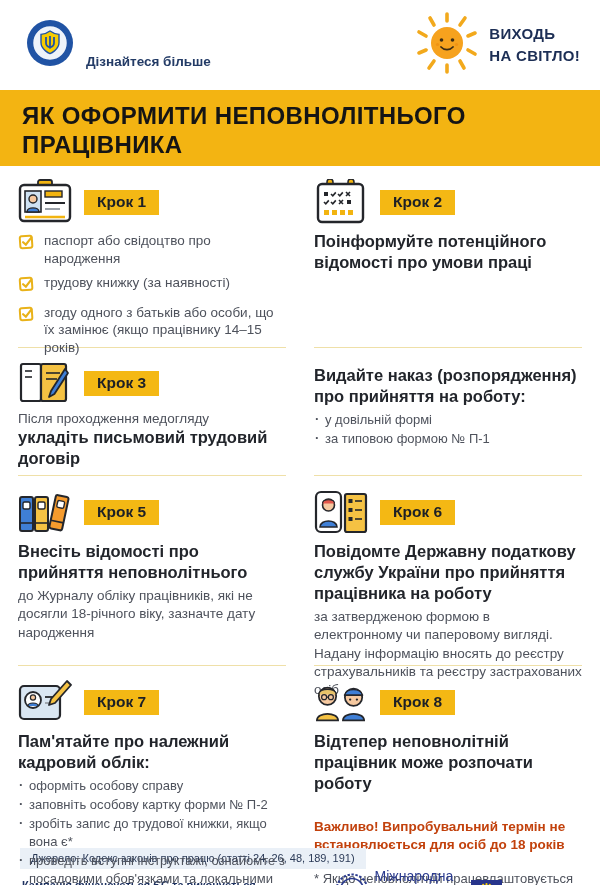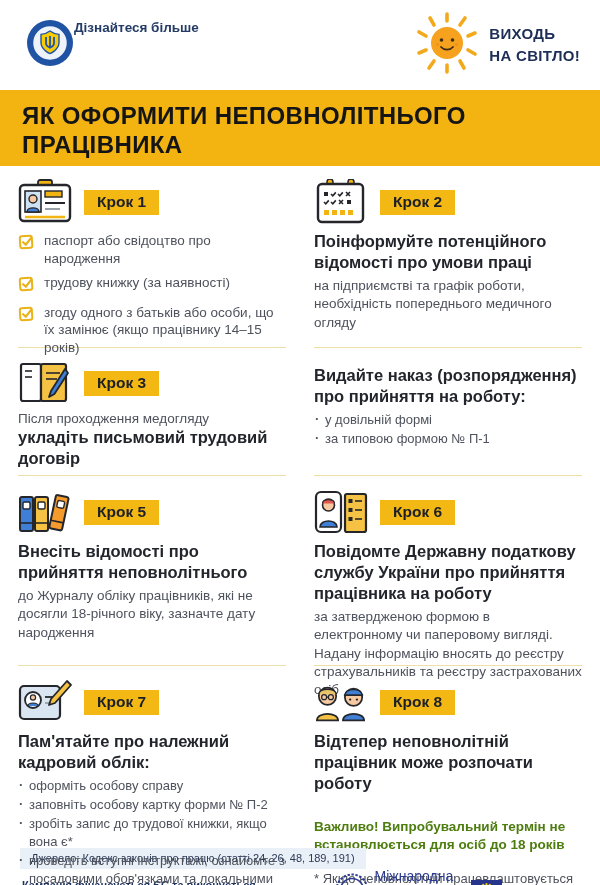--- a/index.html
+++ b/index.html
@@ -4,21 +4,21 @@
 <style>
   * { margin:0; padding:0; box-sizing:border-box; }
   html,body { width:600px; }
   body {
     width:600px; height:885px; overflow:hidden;
     font-family:"Liberation Sans", sans-serif;
     background:#ffffff; color:#23262e;
   }
   
   .hdr { height:90px; display:flex; align-items:center; padding:0 20px 0 26px; background:#fff; }
-  .hdr-left { display:flex; align-items:flex-start; }
+  .hdr-left { display:flex; align-items:flex-end; gap:12px; }
   .hdr-text { line-height:1.3; font-size:13.5px; font-weight:bold; color:#233b66; }
   .hdr-text .url { color:#f7a21b; }
   .hdr-spacer { flex:1; }
   .hdr-right { display:flex; align-items:center; gap:10px; }
   .campaign { font-size:15px; font-weight:800; color:#1c2e55; line-height:1.45; letter-spacing:.3px; }
   
   .band { height:76px; background:#f3b412; padding:11px 22px 0; }
   .band h1 { font-size:24px; line-height:1.22; font-weight:800; color:#151515; letter-spacing:.4px; }
   
   .grid { display:grid; grid-template-columns:268px 268px; column-gap:28px; padding:0 18px; }
@@ -32,21 +32,21 @@
   .cell h3.indent { margin-left:60px; margin-top:-2px; }
   .cell p.body { font-size:13.5px; color:#4e525c; line-height:1.36; }
   .cell p.lead { font-size:13.5px; color:#4e525c; margin-top:4px; }
   .cell p.lead + h3 { margin-top:1px; }
   ul { list-style:none; }
   .checklist li { display:flex; gap:9px; align-items:flex-start; margin:7px 0; font-size:13.5px; color:#4e525c; line-height:1.3; }
   .checklist .cb { flex-shrink:0; margin-top:1px; }
   .dots li { position:relative; padding-left:11px; font-size:13px; color:#4e525c; line-height:1.38; margin:1px 0; }
   .dots li::before { content:"·"; position:absolute; left:1px; top:-1px; font-weight:bold; color:#4e525c; }
   .note { margin-top:24px; }
-  .note h4 { font-size:13.5px; font-weight:800; color:#4d7c0f; line-height:1.35; margin-bottom:16px; }
+  .note h4 { font-size:13.5px; font-weight:800; color:#c2410c; line-height:1.35; margin-bottom:16px; }
   .note p { font-size:13px; color:#4e525c; line-height:1.4; }
   
   .source-wrap { padding:6px 0 0 20px; }
   .source { display:inline-block; background:#eaf0f7; color:#2b3a57; font-size:11px; padding:4px 11px 5px; }
   
   .ftr { height:46px; display:flex; align-items:center; padding:0 16px 0 22px; gap:10px; }
   .funding { flex:1; font-size:11px; font-weight:bold; color:#1e3260; line-height:1.3; padding-right:6px; }
   .ilo { display:flex; align-items:center; gap:6px; }
   .ilo-label { font-size:14px; color:#2b3b8f; line-height:1.12; }
   .eu { display:flex; align-items:center; gap:7px; margin-left:8px; }
@@ -181,21 +181,20 @@
           <rect x="31" y="21" width="4" height="4" fill="#24262b"></rect>
           <rect x="8" y="31" width="5" height="5" fill="#f2b410"></rect>
           <rect x="16" y="31" width="5" height="5" fill="#f2b410"></rect>
           <rect x="24" y="31" width="5" height="5" fill="#f2b410"></rect>
           <rect x="32" y="31" width="5" height="5" fill="#f2b410"></rect>
         </svg>
       </span>
       <span class="badge">Крок 2</span>
     </div>
     <h3>Поінформуйте потенційного відомості про умови праці</h3>
-    <p class="body">на підприємстві та графік роботи, необхідність попереднього медичного огляду</p>
   </div>
 
   <div class="cell r2 hrline">
     <div class="step-head">
       <span class="icon">
         <svg width="52" height="44" viewBox="0 0 52 44">
           <rect x="2" y="3" width="20" height="37" rx="2" fill="#fff" stroke="#24262b" stroke-width="2.2"></rect>
           <line x1="6" y1="10" x2="13" y2="10" stroke="#24262b" stroke-width="1.6"></line>
           <line x1="6" y1="16" x2="13" y2="16" stroke="#24262b" stroke-width="1.6"></line>
           <rect x="22" y="3" width="25" height="37" rx="2" fill="#f5c243" stroke="#24262b" stroke-width="2.2"></rect>

